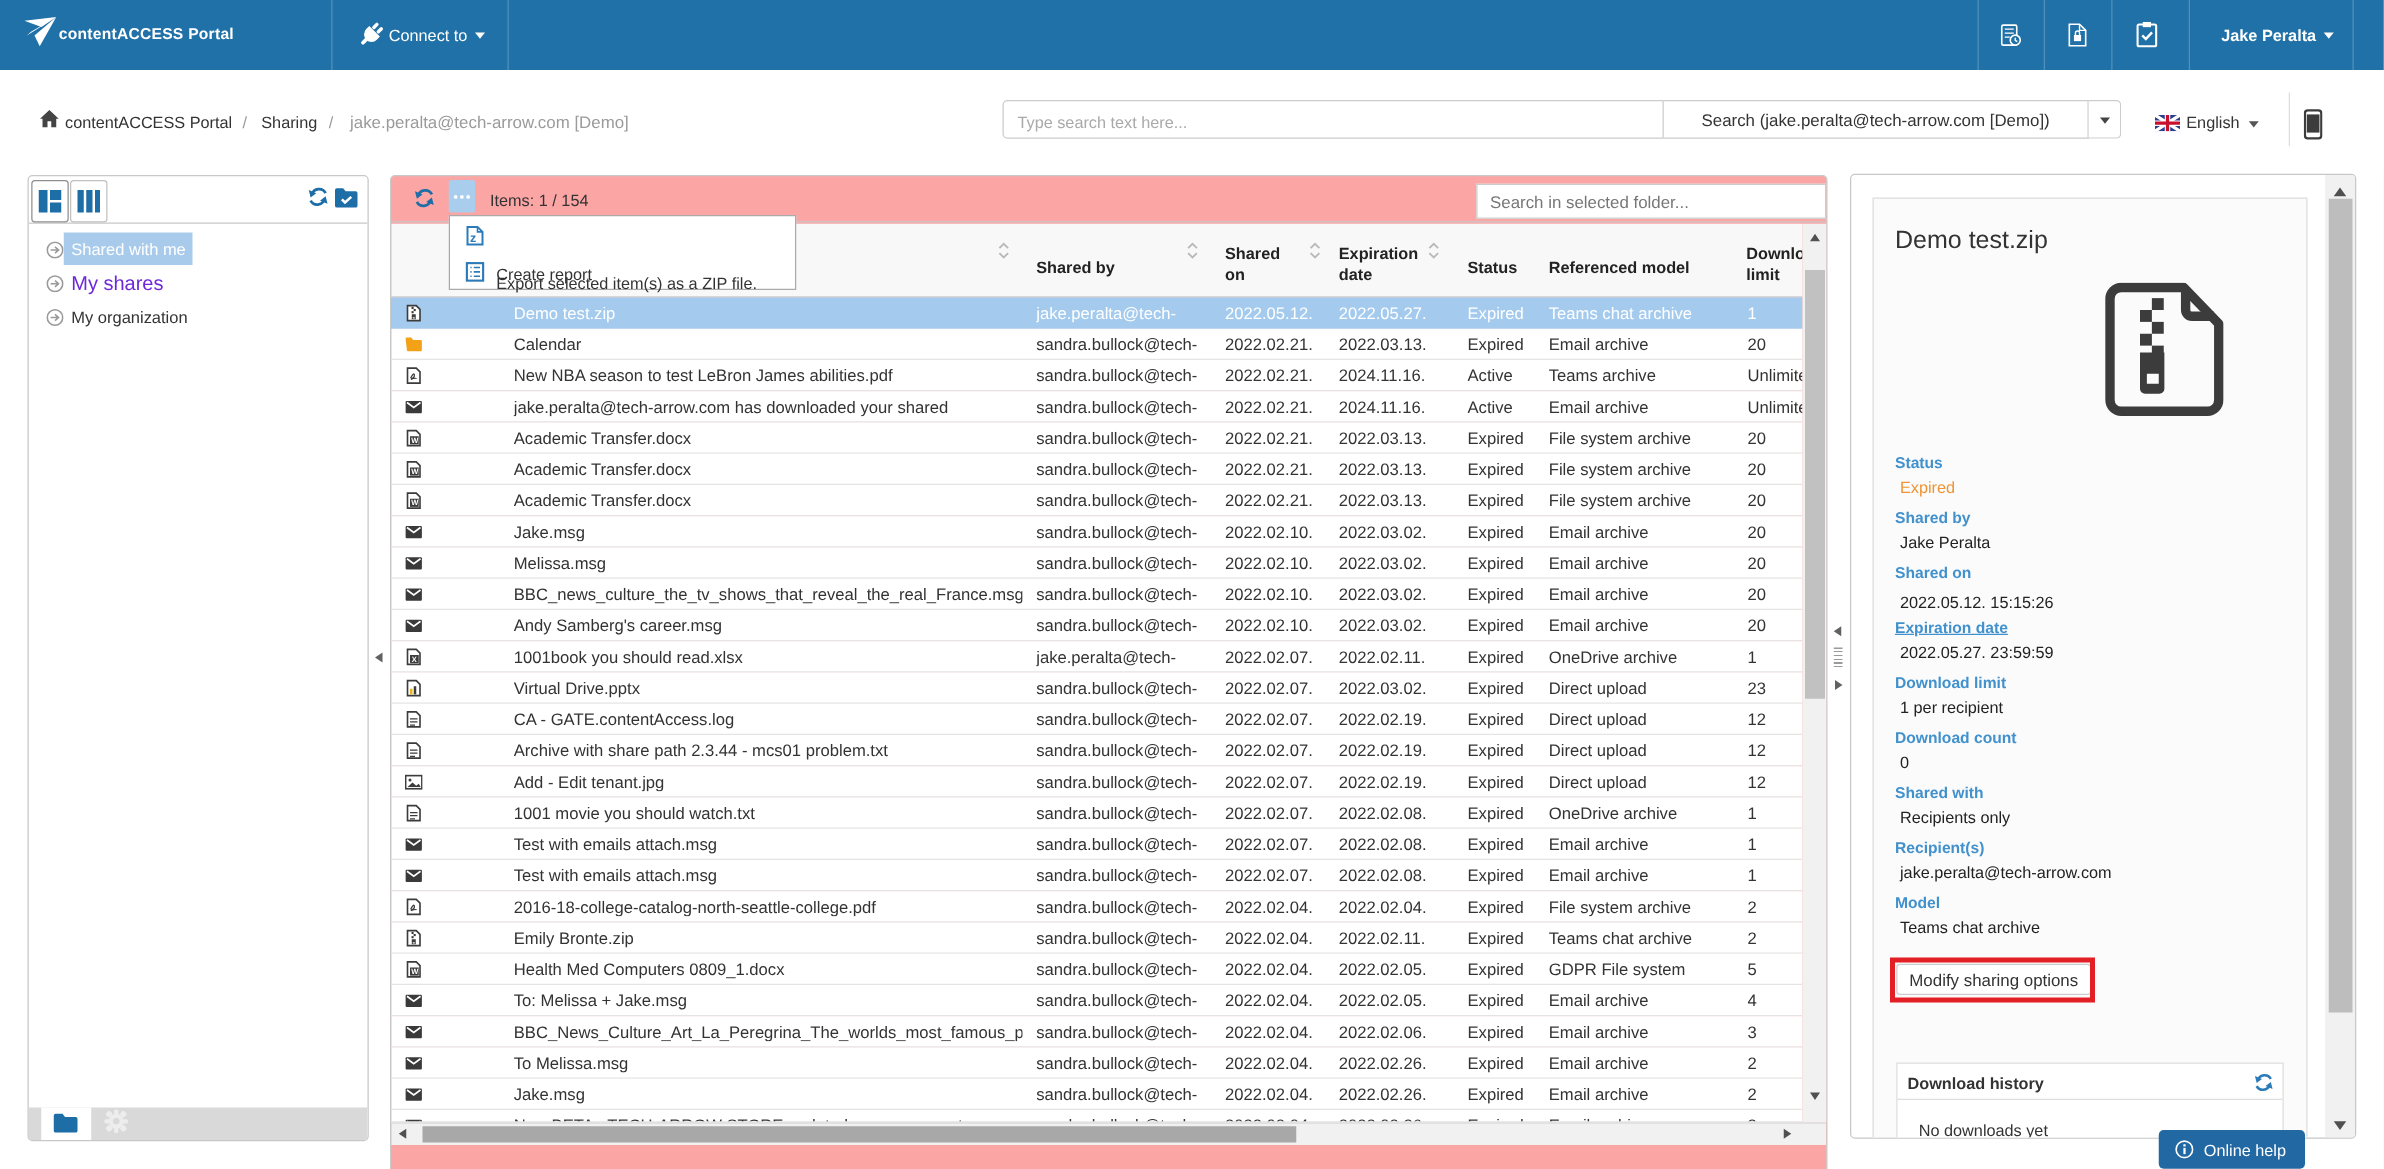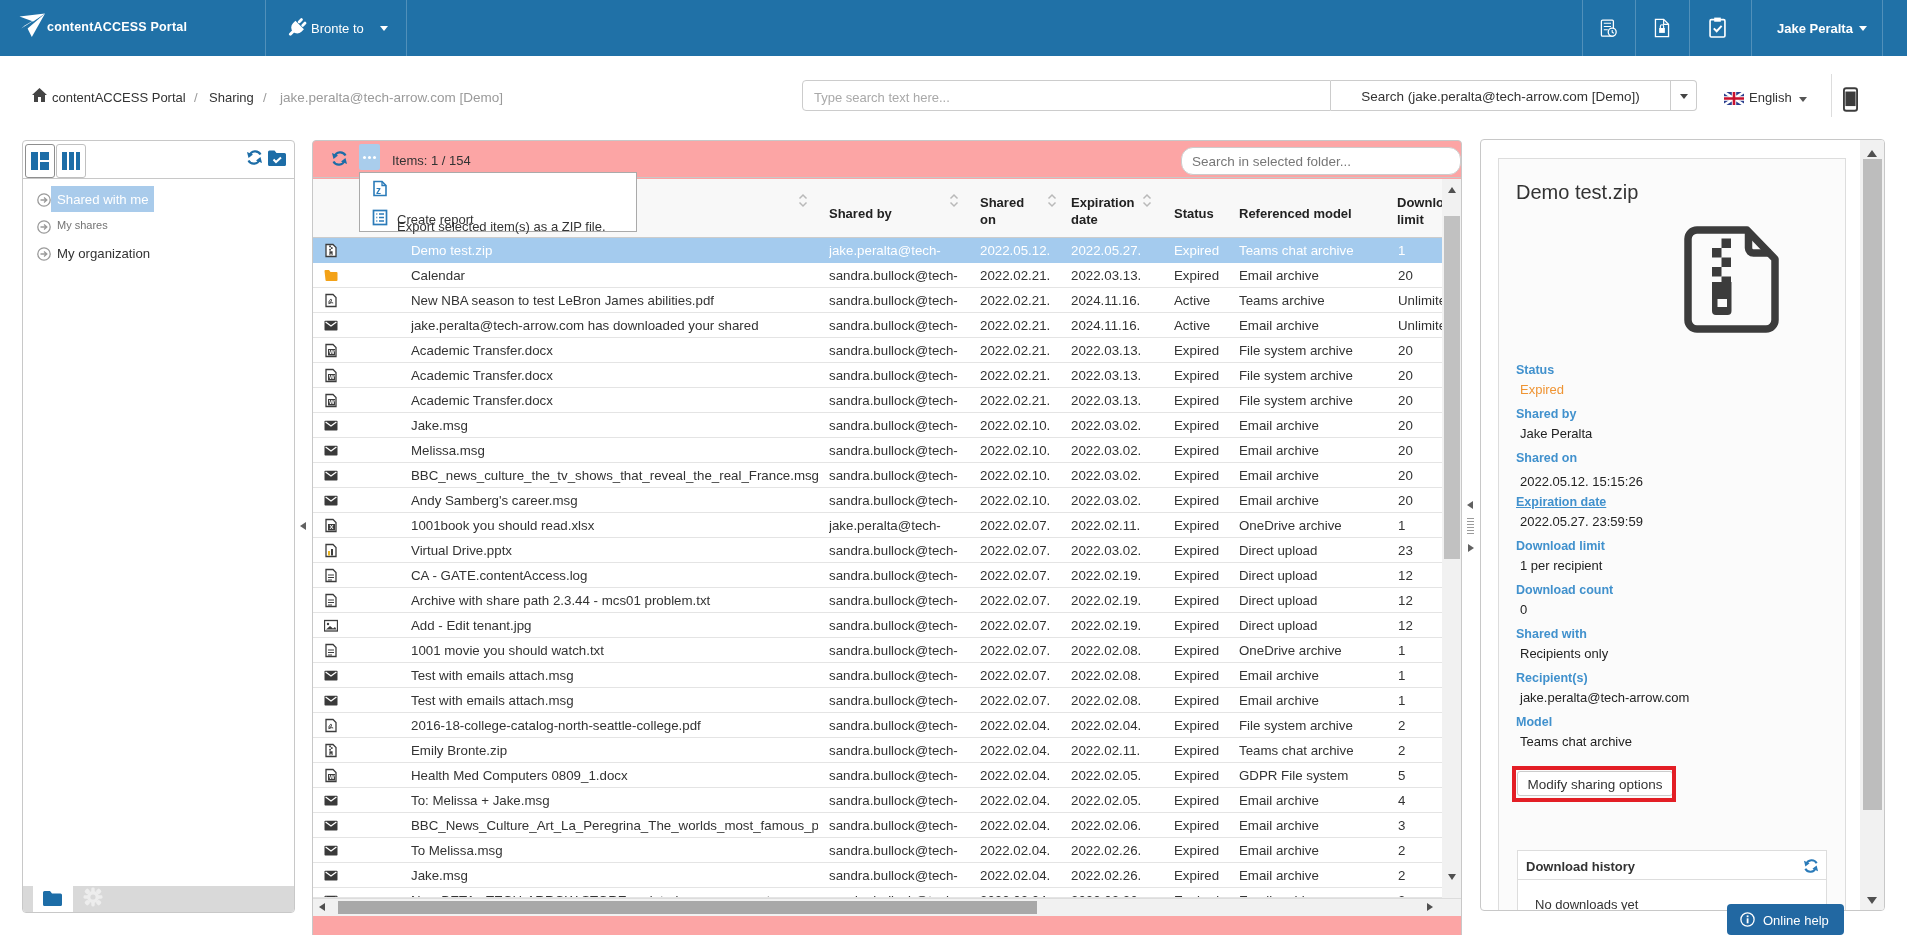--- a/index.html
+++ b/index.html
@@ -61,21 +61,21 @@
   <div class="sep" style="left:406px"></div>
 
   <svg class="abs" style="left:285px;top:16px" width="23" height="23" viewBox="0 0 23 23">
     <g fill="#fff" transform="rotate(45 11.5 11.5)">
       <rect x="8" y="1" width="2.8" height="6" rx="1.3"></rect>
       <rect x="13" y="1" width="2.8" height="6" rx="1.3"></rect>
       <path d="M6 7.5 h12 v3.5 a6 6 0 0 1 -6 6 a6 6 0 0 1 -6 -6 Z"></path>
       <rect x="10.4" y="15" width="3" height="7" rx="1.4"></rect>
     </g>
   </svg>
-  <div class="abs txt" style="left:311px;top:21px;font-size:13px;">Bronte to</div>
+  <div class="abs txt" style="left:311px;top:21px;font-size:13px;">Connect to</div>
   <div class="arr" style="left:380px;top:26px;border-left:4.5px solid transparent;border-right:4.5px solid transparent;border-top:5px solid #fff;"></div>
   <div class="sep" style="left:1582px"></div>
   <div class="sep" style="left:1635px"></div>
   <div class="sep" style="left:1689px"></div>
   <div class="sep" style="left:1751px"></div>
   <div class="sep" style="left:1882px"></div>
 
   <svg class="abs" style="left:1599px;top:18px" width="20" height="21" viewBox="0 0 25 25">
     <g fill="none" stroke="#fff" stroke-width="1.6">
       <rect x="3" y="2" width="15" height="20" rx="1.5"></rect>
@@ -177,21 +177,21 @@
   <svg class="abs" style="left:14px;top:52px" width="14" height="14" viewBox="0 0 14 14">
     <circle cx="7" cy="7" r="6.2" fill="none" stroke="#9a9a9a" stroke-width="1.3"></circle>
     <path d="M3.5 7 h6 M7 4.5 L9.8 7 L7 9.5" fill="none" stroke="#9a9a9a" stroke-width="1.3"></path>
   </svg>
   <div class="abs" style="left:28px;top:45px;width:103px;height:26px;background:#a9cbeb;"></div>
   <div class="abs" style="left:34px;top:51px;font-size:13.2px;color:#fff;">Shared with me</div>
   <svg class="abs" style="left:14px;top:79px" width="14" height="14" viewBox="0 0 14 14">
     <circle cx="7" cy="7" r="6.2" fill="none" stroke="#9a9a9a" stroke-width="1.3"></circle>
     <path d="M3.5 7 h6 M7 4.5 L9.8 7 L7 9.5" fill="none" stroke="#9a9a9a" stroke-width="1.3"></path>
   </svg>
-  <div class="abs" style="left:34px;top:78px;font-size:11px;color:#737373;">My shares</div>
+  <div class="abs" style="left:34px;top:78px;font-size:16px;color:#6d28d9;">My shares</div>
   <svg class="abs" style="left:14px;top:106px" width="14" height="14" viewBox="0 0 14 14">
     <circle cx="7" cy="7" r="6.2" fill="none" stroke="#9a9a9a" stroke-width="1.3"></circle>
     <path d="M3.5 7 h6 M7 4.5 L9.8 7 L7 9.5" fill="none" stroke="#9a9a9a" stroke-width="1.3"></path>
   </svg>
   <div class="abs" style="left:34px;top:105px;font-size:13.2px;color:#333;">My organization</div>
 
   <div class="abs" style="left:0;top:745px;width:271px;height:26px;background:#d9d9d9;"></div>
   <div class="abs" style="left:10px;top:745px;width:40px;height:26px;background:#fff;"></div>
   <svg class="abs" style="left:19px;top:749px" width="21" height="17" viewBox="0 0 21 17">
     <path d="M1 2.5 a1.5 1.5 0 0 1 1.5-1.5 h5.5 l2 2.5 h8.5 a1.5 1.5 0 0 1 1.5 1.5 v9.5 a1.5 1.5 0 0 1-1.5 1.5 h-16 A1.5 1.5 0 0 1 1 14.5 Z" fill="#1d6da7"></path>
@@ -224,21 +224,21 @@
     </g>
     <polygon points="1,3 7,5.5 2.5,9" fill="#1d6da7"></polygon>
     <polygon points="16,14 10,11.5 14.5,8" fill="#1d6da7"></polygon>
   </svg>
   <div class="abs" style="left:46px;top:3px;width:21px;height:26px;background:#a9cdec;border-radius:2px;">
     <div style="position:absolute;left:4px;top:12px;width:3px;height:3px;border-radius:50%;background:#fff;"></div>
     <div style="position:absolute;left:9px;top:12px;width:3px;height:3px;border-radius:50%;background:#fff;"></div>
     <div style="position:absolute;left:14px;top:12px;width:3px;height:3px;border-radius:50%;background:#fff;"></div>
   </div>
   <div class="abs" style="left:79px;top:12px;font-size:13px;color:#333;">Items: 1 / 154</div>
-  <div class="abs" style="left:868px;top:6px;width:280px;height:28px;border:1px solid #ccc;border-radius:12px;background:#fff;">
+  <div class="abs" style="left:868px;top:6px;width:280px;height:28px;border:1px solid #ccc;border-radius:0;background:#fff;">
       <div style="position:absolute;left:10px;top:6px;font-size:13.5px;color:#777;">Search in selected folder...</div>
     </div>
 
   <div class="abs" style="left:0;top:38px;width:1129px;height:59px;background:#f8f8f8;border-bottom:1px solid #ccc;"></div>
   <div class="hdrtxt" style="left:516px;top:64px;">Shared by</div>
   <div class="hdrtxt" style="left:667px;top:53px;">Shared<br>on</div>
   <div class="hdrtxt" style="left:758px;top:53px;">Expiration<br>date</div>
   <div class="hdrtxt" style="left:861px;top:64px;">Status</div>
   <div class="hdrtxt" style="left:926px;top:64px;">Referenced model</div>
   <div class="hdrtxt" style="left:1084px;top:53px;width:45px;overflow:hidden;">Download limit</div>

